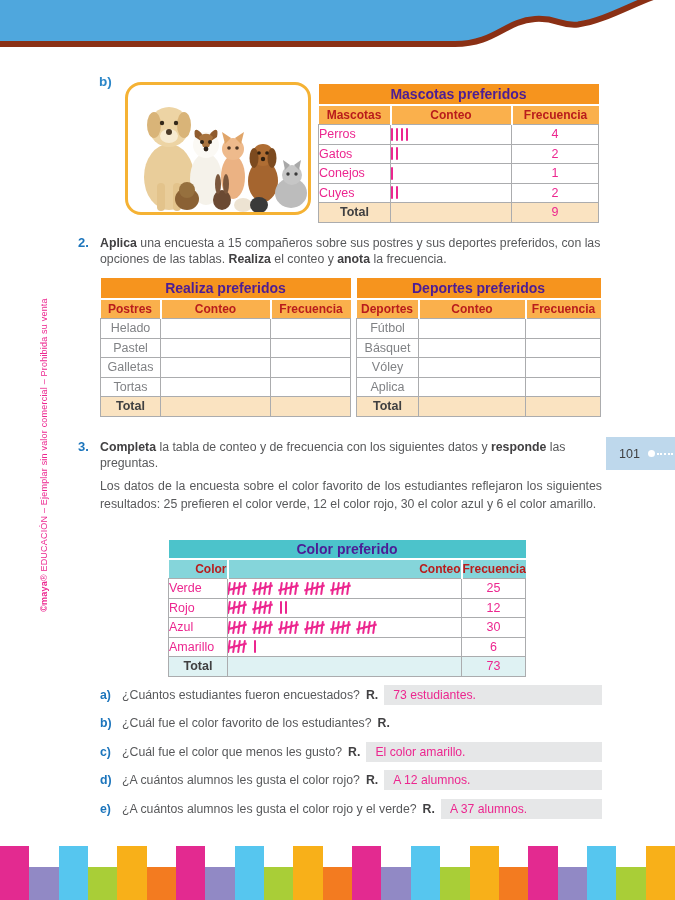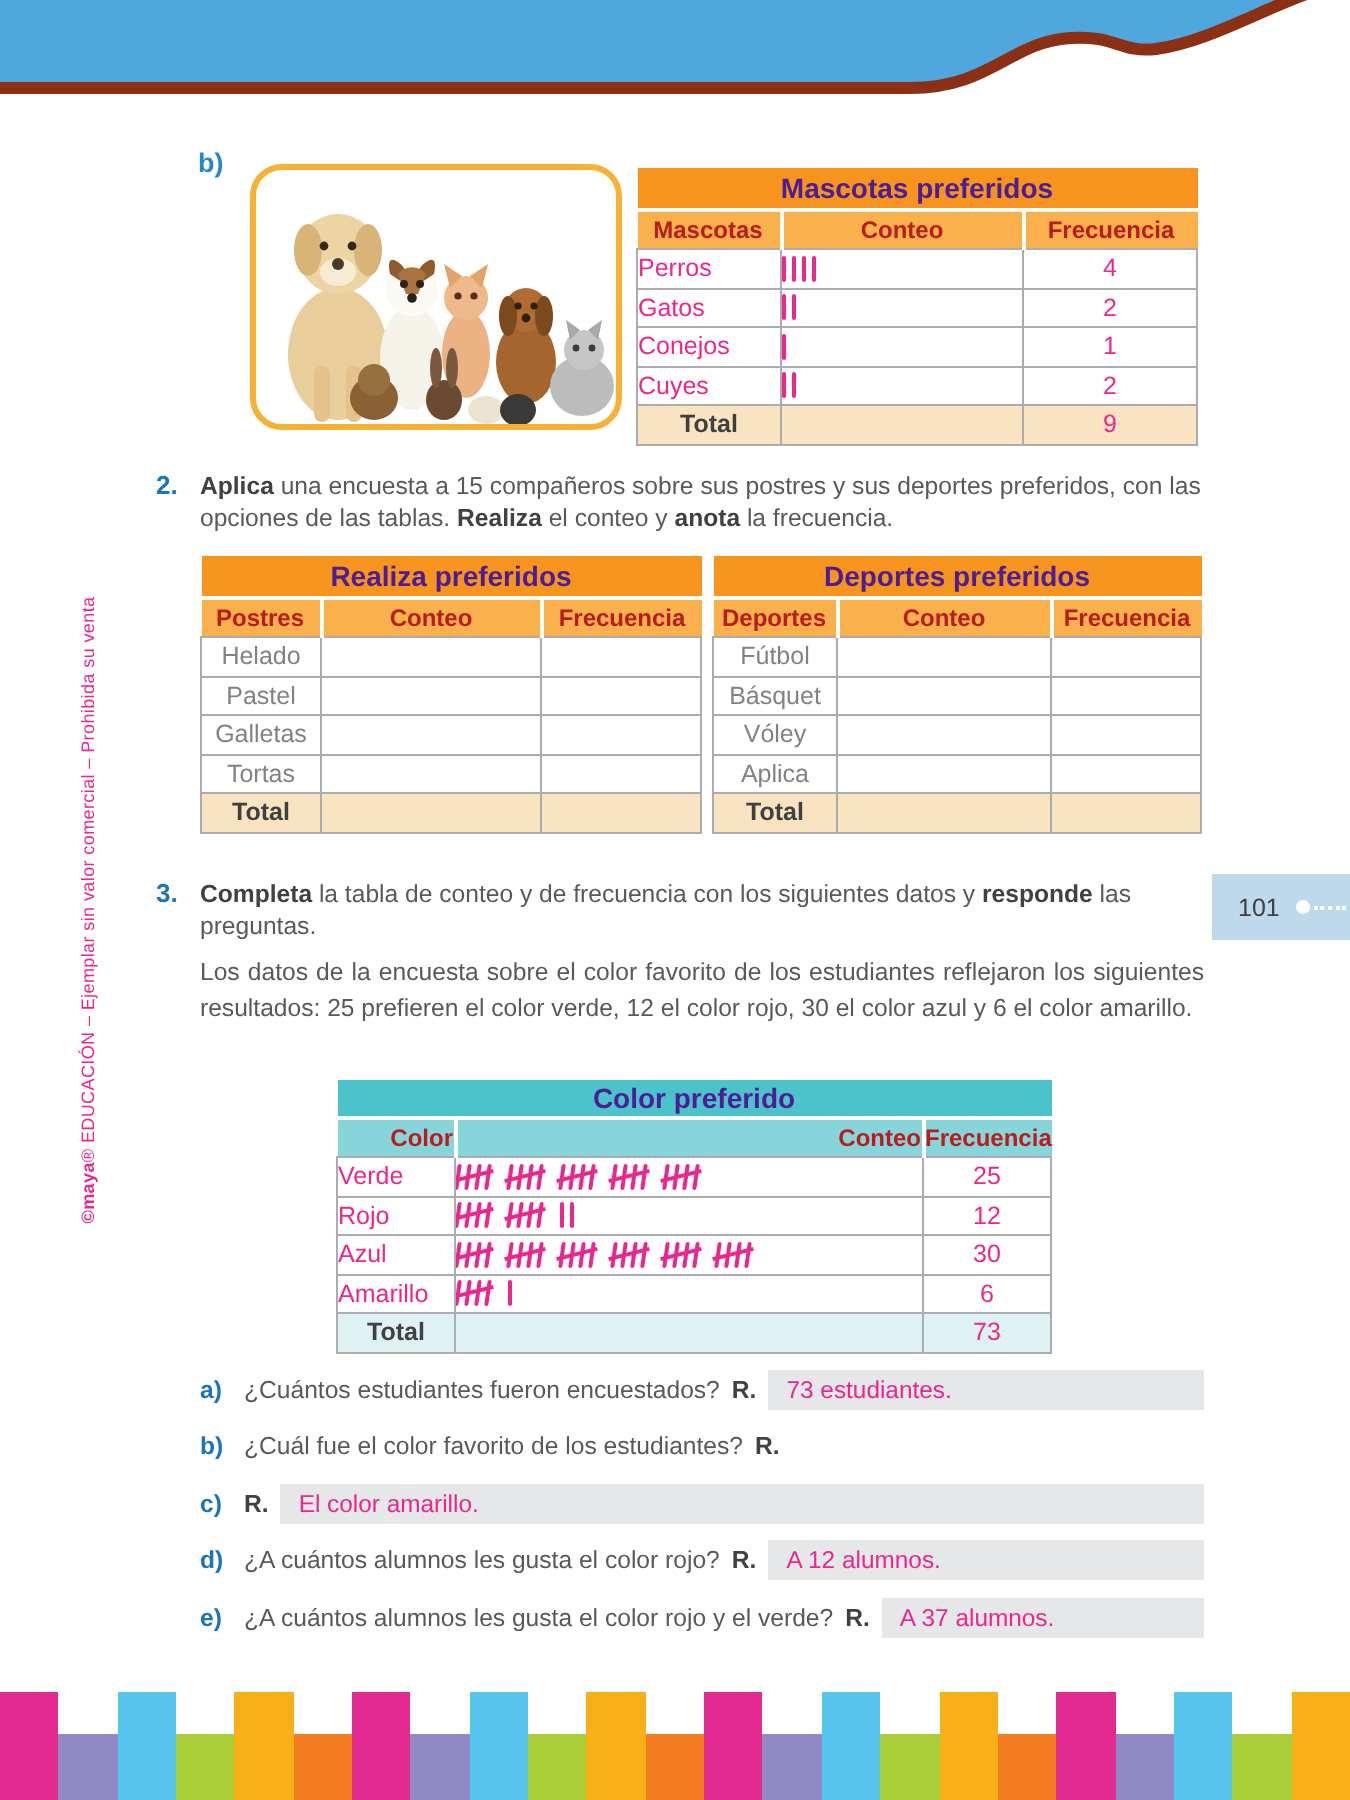--- a/index.html
+++ b/index.html
@@ -489,20 +489,21 @@
         <span class="answer-text">73 estudiantes.</span>
       </span>
   </div>
   <div class="q-row" style="top:712px;">
     <span class="q-letter">b)</span>
     <span class="q-text">¿Cuál fue el color favorito de los estudiantes?</span>
     <span class="q-r">R.</span>
   </div>
   <div class="q-row" style="top:741px;">
     <span class="q-letter">c)</span>
+    <span class="q-text">¿Cuál fue el color que menos les gusto?</span>
     <span class="q-r">R.</span>
     <span class="answer-box">
         <span class="answer-text">El color amarillo.</span>
       </span>
   </div>
   <div class="q-row" style="top:769px;">
     <span class="q-letter">d)</span>
     <span class="q-text">¿A cuántos alumnos les gusta el color rojo?</span>
     <span class="q-r">R.</span>
     <span class="answer-box">

